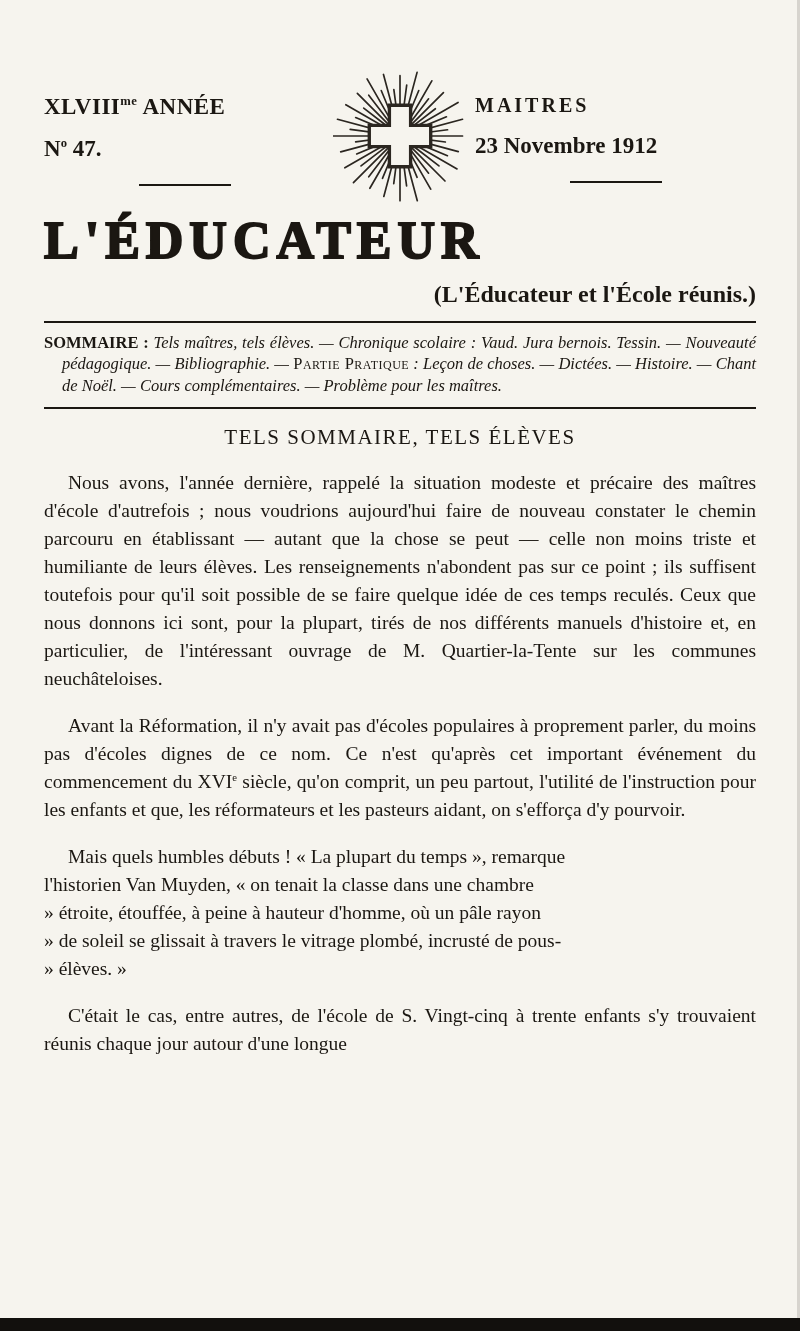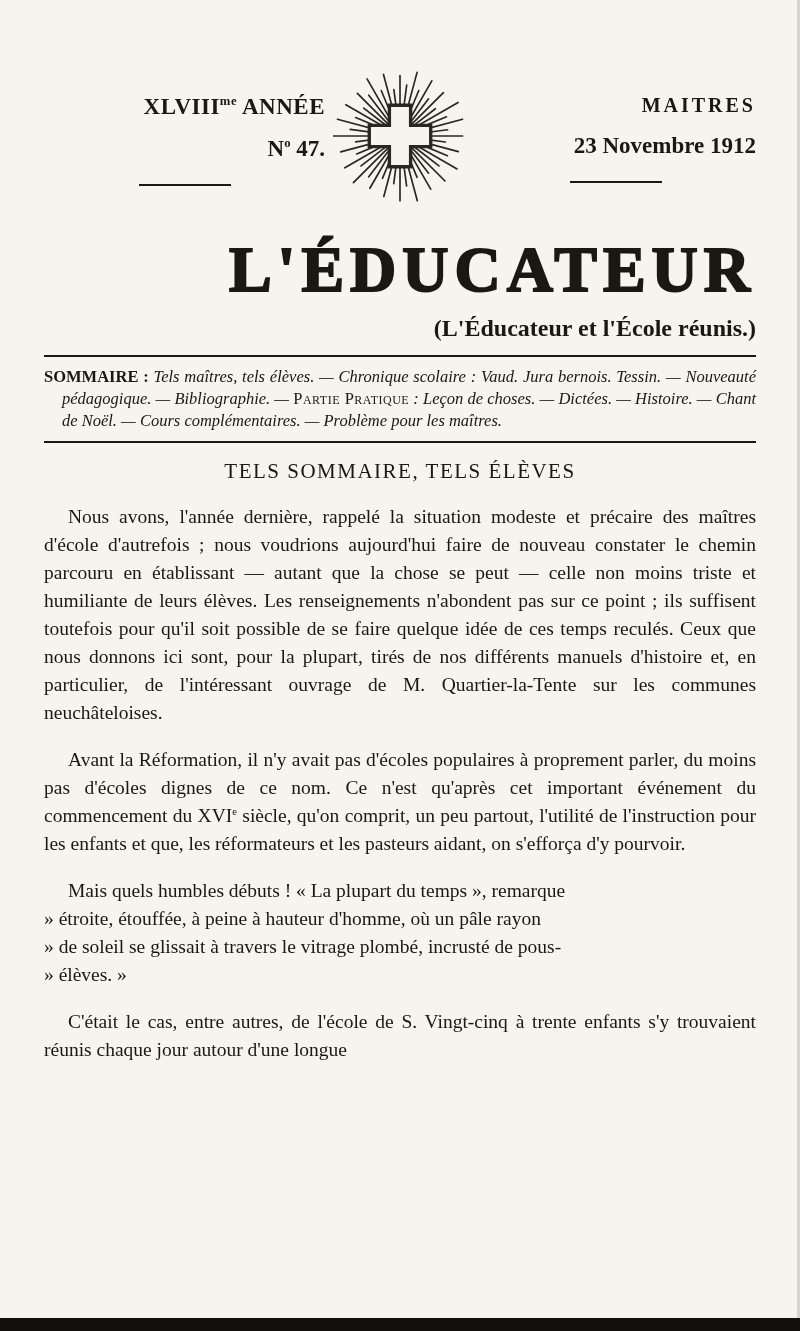--- a/index.html
+++ b/index.html
@@ -9,33 +9,33 @@
     background: #f6f4ee;
     color: #1b1712;
     font-family: "Liberation Serif", serif;
     overflow: hidden;
     position: relative;
   }
   .page { width: 800px; height: 1331px; position: relative; padding: 62px 44px 0 44px; }
 
   
   .masthead { display: grid; grid-template-columns: 1fr 150px 1fr; align-items: start; }
-  .mh-side { padding-top: 32px; text-align: right; }
+  .mh-side { padding-top: 32px; text-align: left; }
   .annee { font-size: 23px; font-weight: bold; letter-spacing: 0.5px; white-space: nowrap; }
   .issue { font-size: 23px; font-weight: bold; margin-top: 16px; }
   sup { font-size: 0.55em; vertical-align: super; line-height: 0; }
   .short-rule { width: 92px; border-top: 2px solid #1b1712; margin: 22px auto 0 auto; height: 0; }
   .place { font-size: 20px; letter-spacing: 3px; font-weight: bold; }
   .date  { font-size: 23px; font-weight: bold; margin-top: 16px; white-space: nowrap; }
   .mh-emblem { text-align: center; }
 
   
   .title {
-    margin-top: 22px; text-align: right;
-    font-size: 64px; font-weight: bold; letter-spacing: 6px;
+    text-align: left;
+    font-size: 52px; font-weight: bold; letter-spacing: 6px;
     line-height: 1.05; white-space: nowrap;
     -webkit-text-stroke: 2px #1b1712;
   }
   .subtitle { text-align: right; font-size: 24px; font-weight: bold; margin-top: 12px; }
 
   .rule { border: none; border-top: 2px solid #1b1712; margin-top: 13px; }
   .rule.below { margin-top: 10px; }
 
   
   .sommaire {
@@ -151,20 +151,21 @@
 
   <article>
     <h2 class="art-heading">TELS SOMMAIRE, TELS ÉLÈVES</h2>
 
     <p class="body-p">Nous avons, l'année dernière, rappelé la situation modeste et précaire des maîtres d'école d'autrefois ; nous voudrions aujourd'hui faire de nouveau constater le chemin parcouru en établissant — autant que la chose se peut — celle non moins triste et humiliante de leurs élèves. Les renseignements n'abondent pas sur ce point ; ils suffisent toutefois pour qu'il soit possible de se faire quelque idée de ces temps reculés. Ceux que nous donnons ici sont, pour la plupart, tirés de nos différents manuels d'histoire et, en particulier, de l'intéressant ouvrage de M. Quartier-la-Tente sur les communes neuchâteloises.</p>
 
     <p class="body-p"><span>Avant la Réformation, il n'y avait pas d'écoles populaires à proprement parler, du moins pas d'écoles dignes de ce nom. Ce n'est qu'après cet important événement du commencement du XVI</span><sup>e</sup><span> siècle, qu'on comprit, un peu partout, l'utilité de l'instruction pour les enfants et que, les réformateurs et les pasteurs aidant, on s'efforça d'y pourvoir.</span></p>
 
     <div class="body-p lines">
       <span class="pline indent">Mais quels humbles débuts ! « La plupart du temps », remarque</span>
+      <span class="pline">l'historien Van Muyden, « on tenait la classe dans une chambre</span>
       <span class="pline">» étroite, étouffée, à peine à hauteur d'homme, où un pâle rayon</span>
       <span class="pline">» de soleil se glissait à travers le vitrage plombé, incrusté de pous-</span>
       <span class="pline">» élèves. »</span>
     </div>
 
     <p class="body-p">C'était le cas, entre autres, de l'école de S. Vingt-cinq à trente enfants s'y trouvaient réunis chaque jour autour d'une longue</p>
   </article>
 
   <div class="scan-side-shade"></div>
   <div class="scan-bottom-bar"></div>

